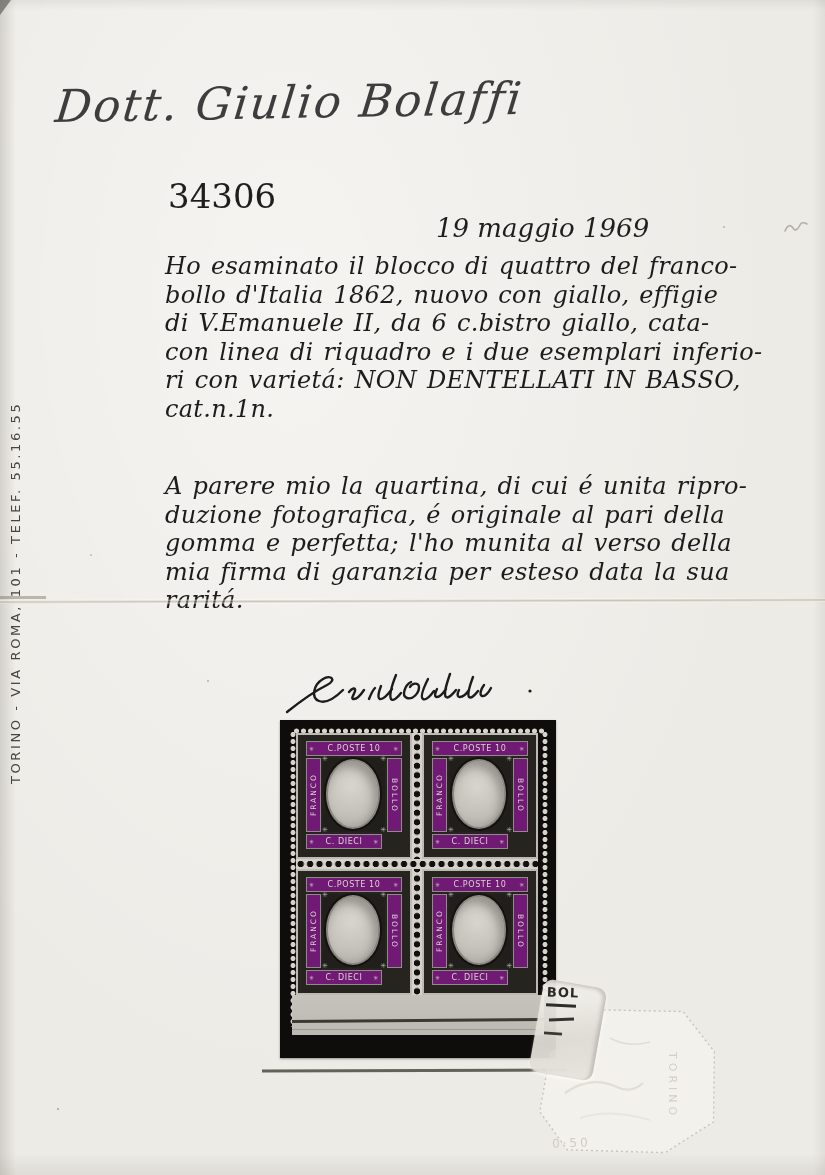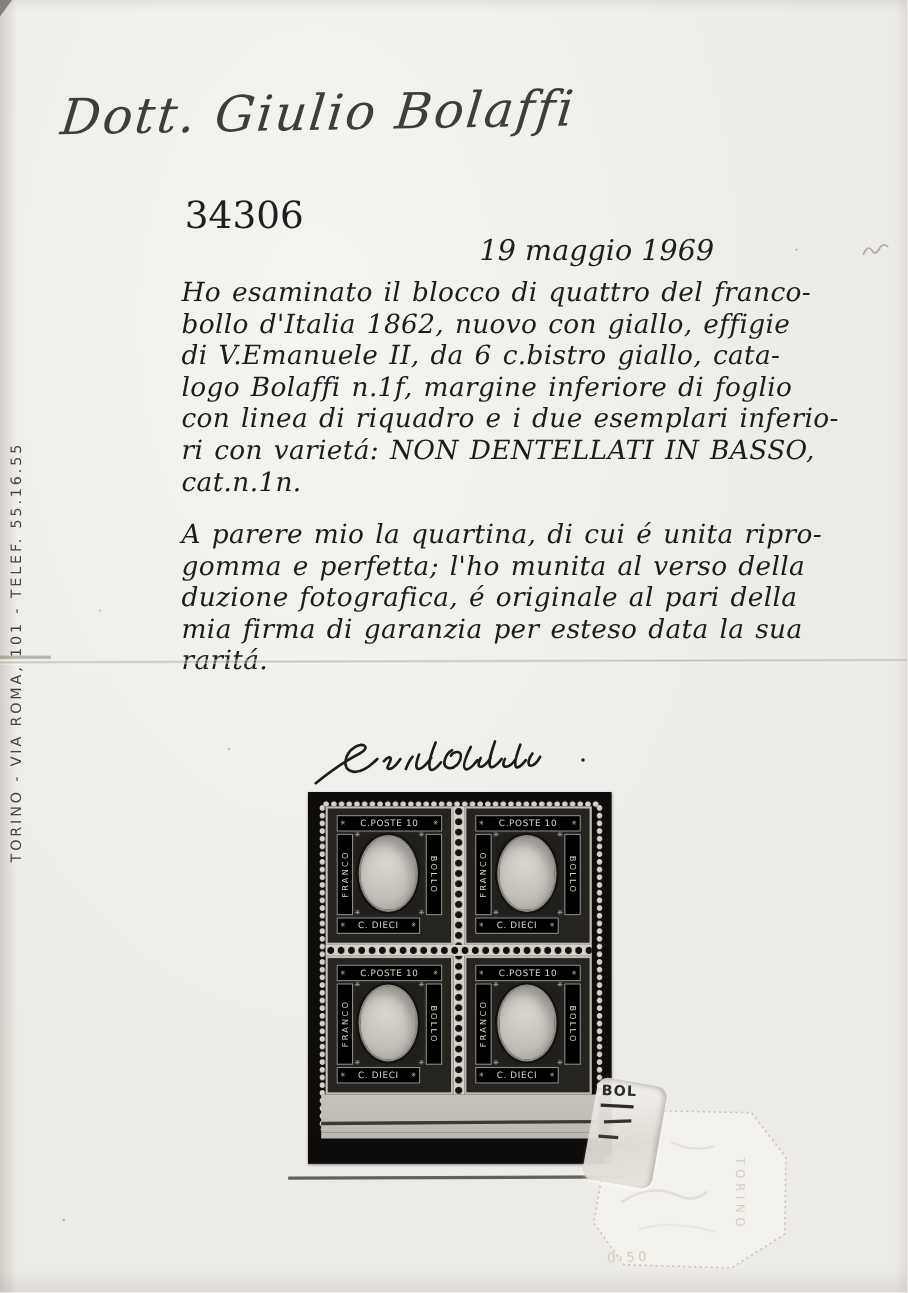--- a/index.html
+++ b/index.html
@@ -79,21 +79,21 @@
   .fringe-right{left:262px; top:11px; width:6px; height:266px; background-size:6.2px 7px;}
 
   .stamp{
     position:absolute; width:116px; height:126px;
     background:#26241f; border:2px solid #bdbab3; box-sizing:border-box;
     font-family:"DejaVu Sans", sans-serif;
   }
   .s-tl{left:16px; top:13px;} .s-tr{left:142px; top:13px;}
   .s-bl{left:16px; top:149px;} .s-br{left:142px; top:149px;}
 
-  .band{position:absolute; background:#000000; border:1px solid #8f8c85; box-sizing:border-box;
+  .band{position:absolute; background:#701a75; border:1px solid #8f8c85; box-sizing:border-box;
         color:#d8d5ce; display:flex; align-items:center; justify-content:center;}
   .band-top{left:8px; top:6px; width:96px; height:15px; font-size:8px; letter-spacing:.6px; justify-content:space-between; padding:0 2px;}
   .band-bottom{left:8px; top:99px; width:76px; height:15px; font-size:8px; letter-spacing:.6px; justify-content:space-between; padding:0 2px;}
   .band-left,.band-right{top:23px; width:15px; height:74px; font-size:7.5px; letter-spacing:2px;}
   .band-left{left:8px;}
   .band-right{left:89px;}
   .vtext-up{writing-mode:vertical-rl; transform:rotate(180deg);}
   .vtext-down{writing-mode:vertical-rl;}
   .orn{font-size:6px; color:#c9c6bf;}
 
@@ -152,30 +152,29 @@
 
   <div class="abs letterhead">Dott. Giulio Bolaffi</div>
 
   <div class="abs ref-number">34306</div>
   <div class="abs ref-date">19 maggio 1969</div>
 
   <div class="abs para para1">
     <div class="line">Ho esaminato il blocco di quattro del franco-</div>
     <div class="line">bollo d'Italia 1862, nuovo con giallo, effigie</div>
     <div class="line">di V.Emanuele II, da 6 c.bistro giallo, cata-</div>
-    <div class="line">logo Bolaffi n.1f, margine inferiore di foglio</div>
     <div class="line">con linea di riquadro e i due esemplari inferio-</div>
     <div class="line">ri con varietá: NON DENTELLATI IN BASSO,</div>
     <div class="line">cat.n.1n.</div>
   </div>
 
   <div class="abs para para2">
     <div class="line">A parere mio la quartina, di cui é unita ripro-</div>
+    <div class="line">duzione fotografica, é originale al pari della</div>
     <div class="line">gomma e perfetta; l'ho munita al verso della</div>
-    <div class="line">duzione fotografica, é originale al pari della</div>
     <div class="line">mia firma di garanzia per esteso data la sua</div>
     <div class="line">raritá.</div>
   </div>
 
   <div class="abs sidebar-vert">TORINO - VIA ROMA, 101 - TELEF. 55.16.55</div>
 
   <div class="abs crease-left-dash"></div>
   <div class="abs crease-main"></div>
 
   <svg class="abs signature" viewBox="0 0 255 50">

